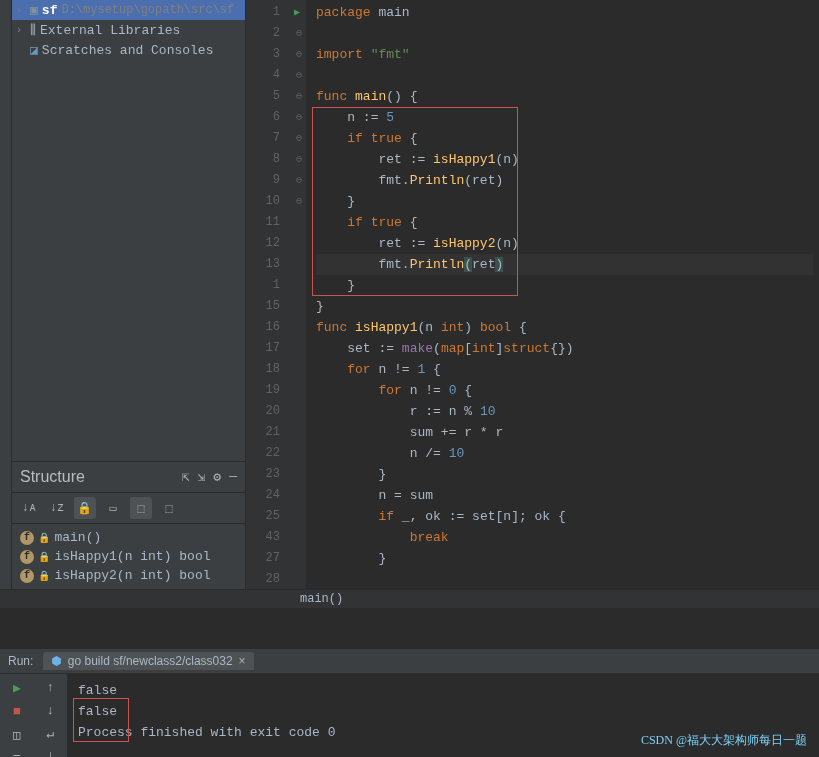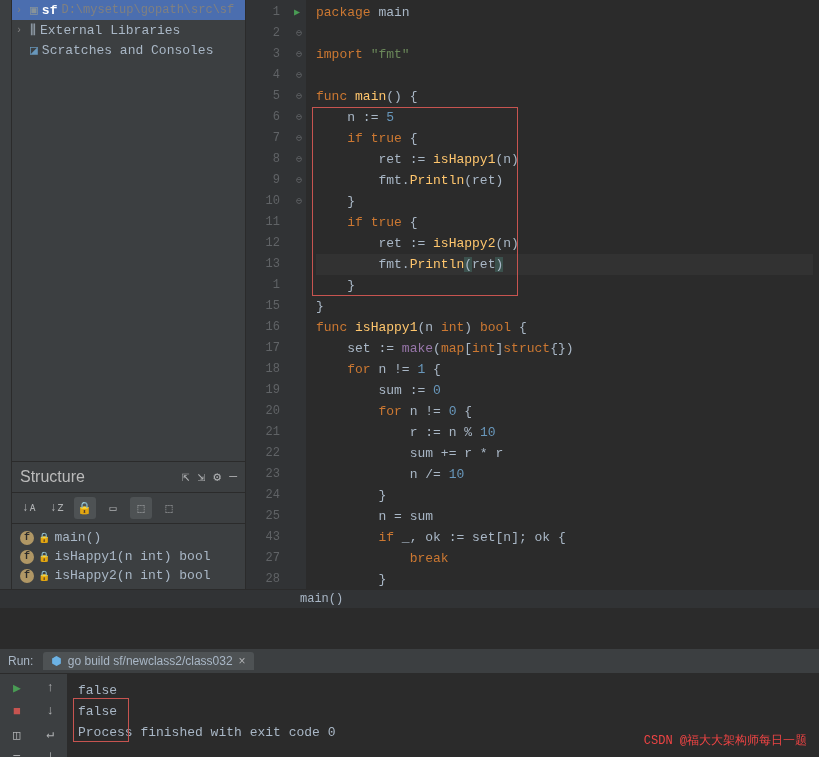--- a/index.html
+++ b/index.html
@@ -47,21 +47,21 @@
 .run-header { background: #3c3f41; display: flex; align-items: center; padding: 3px 8px; font-family: sans-serif; font-size: 12px; border-bottom: 1px solid #2b2b2b; }
 .run-tab { display: flex; align-items: center; gap: 6px; padding: 2px 8px; background: #4e5254; border-radius: 3px 3px 0 0; margin-left: 4px; }
 .run-body { display: flex; flex: 1; }
 .run-toolbar { width: 34px; background: #3c3f41; display: flex; flex-direction: column; align-items: center; padding-top: 6px; gap: 8px; }
 .run-toolbar2 { width: 34px; background: #3c3f41; display: flex; flex-direction: column; align-items: center; padding-top: 6px; gap: 8px; border-right: 1px solid #2b2b2b; }
 .rt-icon { color: #afb1b3; font-size: 13px; cursor: pointer; }
 .play-icon { color: #499c54; }
 .console { flex: 1; padding: 6px 10px; font-size: 13px; line-height: 21px; position: relative; }
 .console-line { white-space: pre; color: #a9b7c6; }
 .redbox2 { position: absolute; border: 1px solid #c75450; left: 5px; top: 24px; width: 56px; height: 44px; pointer-events: none; }
-.watermark { position: absolute; right: 12px; bottom: 8px; color: #ef4444; font-family: Liberation Mono, monospace; font-size: 12px; }
+.watermark { position: absolute; right: 12px; bottom: 8px; color: #7dd3fc; font-family: Liberation Serif, serif; font-size: 12px; }
 .close-x { color: #afb1b3; cursor: pointer; font-size: 12px; }
 </style>
 </head>
 <body>
 
 <div class="top-area">
 <div class="left-strip"></div>
 <div class="sidebar">
   <div class="project-tree">
     <div class="tree-item selected">
@@ -193,21 +193,20 @@
         <div class="code-line"><span class="punc">        </span><span class="ident">fmt</span><span class="punc">.</span><span class="fn">Println</span><span class="punc">(</span><span class="ident">ret</span><span class="punc">)</span></div>
         <div class="code-line"><span class="punc">    }</span></div>
         <div class="code-line"><span class="punc">    </span><span class="kw">if</span><span class="punc"> </span><span class="kw">true</span><span class="punc"> {</span></div>
         <div class="code-line"><span class="punc">        </span><span class="ident">ret</span><span class="punc"> := </span><span class="fn">isHappy2</span><span class="punc">(</span><span class="ident">n</span><span class="punc">)</span></div>
         <div class="code-line line-hl"><span class="punc">        </span><span class="ident">fmt</span><span class="punc">.</span><span class="fn">Println</span><span class="paren-hl">(</span><span class="ident">ret</span><span class="paren-hl">)</span></div>
         <div class="code-line"><span class="punc">    }</span></div>
         <div class="code-line"><span class="punc">}</span></div>
         <div class="code-line"><span class="kw">func</span><span class="punc"> </span><span class="fn">isHappy1</span><span class="punc">(</span><span class="param">n</span><span class="punc"> </span><span class="typ">int</span><span class="punc">) </span><span class="typ">bool</span><span class="punc"> {</span></div>
         <div class="code-line"><span class="punc">    </span><span class="ident">set</span><span class="punc"> := </span><span class="builtin">make</span><span class="punc">(</span><span class="typ">map</span><span class="punc">[</span><span class="typ">int</span><span class="punc">]</span><span class="typ">struct</span><span class="punc">{})</span></div>
         <div class="code-line"><span class="punc">    </span><span class="kw">for</span><span class="punc"> </span><span class="ident">n</span><span class="punc"> != </span><span class="num">1</span><span class="punc"> {</span></div>
-        <div class="code-line"><span class="punc">        </span><span class="ident">sum</span><span class="punc"> := </span><span class="num">0</span></div>
         <div class="code-line"><span class="punc">        </span><span class="kw">for</span><span class="punc"> </span><span class="ident">n</span><span class="punc"> != </span><span class="num">0</span><span class="punc"> {</span></div>
         <div class="code-line"><span class="punc">            </span><span class="ident">r</span><span class="punc"> := </span><span class="ident">n</span><span class="punc"> % </span><span class="num">10</span></div>
         <div class="code-line"><span class="punc">            </span><span class="ident">sum</span><span class="punc"> += </span><span class="ident">r</span><span class="punc"> * </span><span class="ident">r</span></div>
         <div class="code-line"><span class="punc">            </span><span class="ident">n</span><span class="punc"> /= </span><span class="num">10</span></div>
         <div class="code-line"><span class="punc">        }</span></div>
         <div class="code-line"><span class="punc">        </span><span class="ident">n</span><span class="punc"> = </span><span class="ident">sum</span></div>
         <div class="code-line"><span class="punc">        </span><span class="kw">if</span><span class="punc"> </span><span class="ident">_</span><span class="punc">, </span><span class="ident">ok</span><span class="punc"> := </span><span class="ident">set</span><span class="punc">[</span><span class="ident">n</span><span class="punc">]; </span><span class="ident">ok</span><span class="punc"> {</span></div>
         <div class="code-line"><span class="punc">            </span><span class="kw">break</span></div>
         <div class="code-line"><span class="punc">        }</span></div>
       </div>

